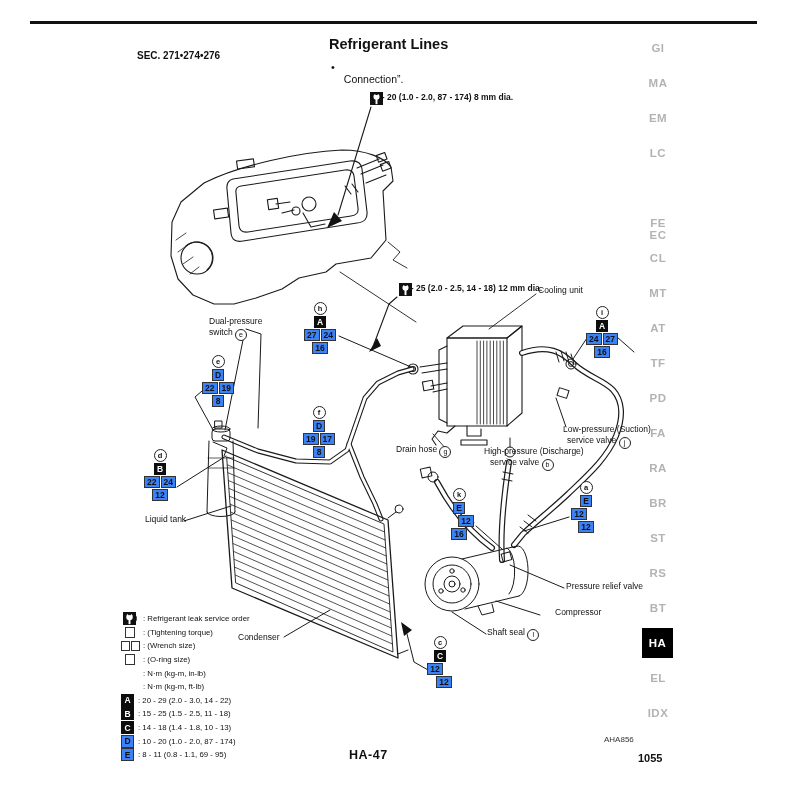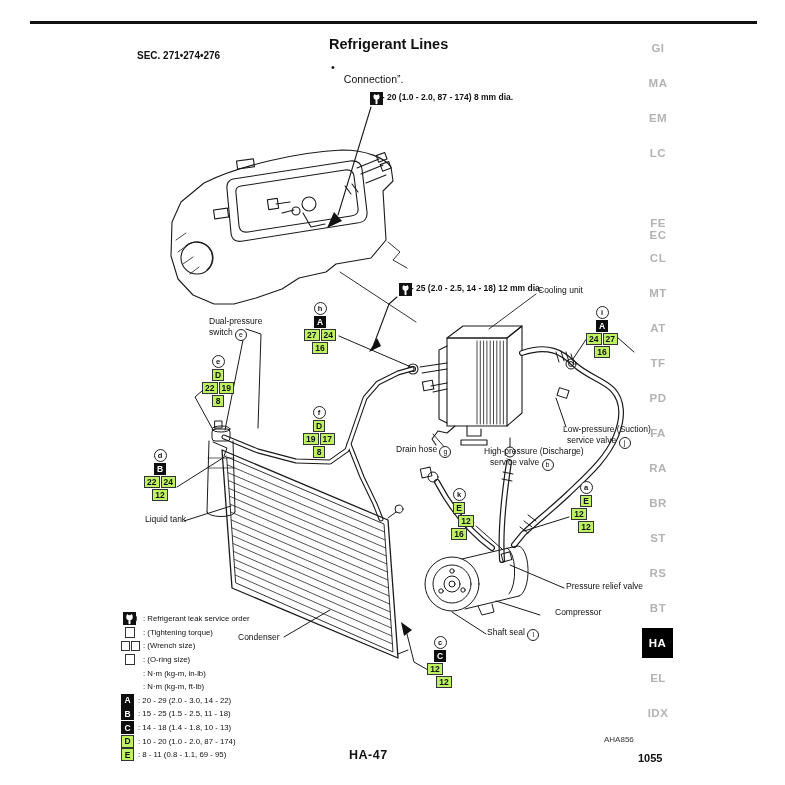--- a/index.html
+++ b/index.html
@@ -18,21 +18,21 @@
   .ltr{display:inline-flex;width:10px;height:10px;border:1px solid #222;border-radius:50%;
        font-size:7px;align-items:center;justify-content:center;background:#fff;vertical-align:-2px;}
   .tq-callout{position:absolute;display:flex;align-items:center;gap:3px;z-index:3;}
   .tq-callout .txt{font-size:8.5px;font-weight:bold;}
   .wrench-ic{width:13px;height:13px;display:inline-block;}
   
   .stack{position:absolute;width:38px;display:flex;flex-direction:column;align-items:center;
          gap:1px;z-index:3;}
   .circ{width:11px;height:11px;border:1.1px solid #222;border-radius:50%;font-size:7.5px;
         font-weight:bold;display:flex;align-items:center;justify-content:center;background:#fff;}
-  .bx{min-width:12px;height:12px;padding:0 2px;border:1.2px solid #333;background:#bef264;
+  .bx{min-width:12px;height:12px;padding:0 2px;border:1.2px solid #333;background:#3b82f6;
       font-size:8.5px;font-weight:bold;display:flex;align-items:center;justify-content:center;
       box-sizing:border-box;}
   .bx.blk{background:#0d0d0d;color:#fff;border-color:#0d0d0d;}
   .pair{display:flex;gap:1px;}
   .off-r{transform:translateX(7px);}
   .off-l{transform:translateX(-7px);}
   .off-l2{transform:translateX(-5px);}
   .off-r2{transform:translateX(4px);}
   
   .legend{position:absolute;left:121px;top:612px;z-index:3;}

